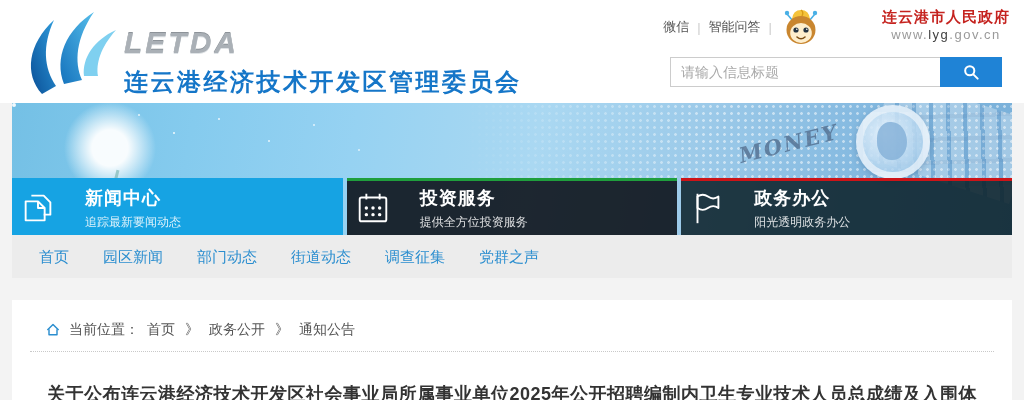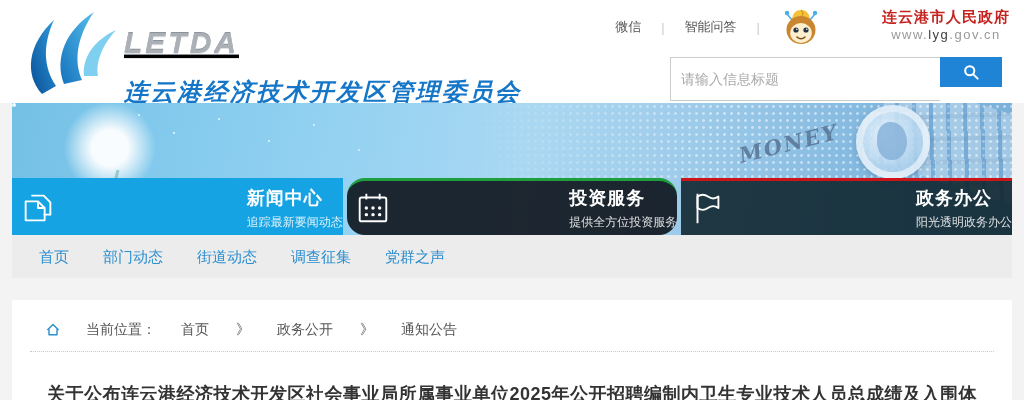--- a/index.html
+++ b/index.html
@@ -6,38 +6,38 @@
   html,body { width:1024px; height:400px; overflow:hidden;
     font-family:"Liberation Sans","DejaVu Sans",sans-serif; background:#f3f3f3; }
 
   
   .header { position:relative; width:1024px; height:103px; background:#fff; }
   .header-inner { position:relative; width:1000px; height:103px; margin:0 auto; }
 
   .logo { position:absolute; left:8px; top:6px; display:flex; align-items:flex-start; }
   .logo-swoosh { width:108px; height:92px; }
   .logo-text { padding-top:20px; margin-left:-4px; }
-  .logo-row1 { display:flex; align-items:flex-end; gap:8px;text-decoration:underline; }
+  .logo-row1 { display:flex; align-items:flex-end; gap:8px; }
   .logo-acronym { font-size:30px; font-weight:bold; letter-spacing:3px;
      color:#aab0b6; text-shadow:0 1px 0 #dfe3e6, 0 -1px 0 #8d9399; font-style:italic; }
   .logo-eng { font-size:8.5px; line-height:10px; color:#1d5fa8; font-weight:bold; letter-spacing:.2px; }
-  .logo-cn { margin-top:16px; font-size:24px; font-weight:bold; color:#1576c8; letter-spacing:2.5px;font-style:italic; }
+  .logo-cn { margin-top:6px; font-size:24px; font-weight:bold; color:#1576c8; letter-spacing:2.5px; }
 
   .toplinks { position:absolute; top:8px; right:190px; display:flex; align-items:center;
-     gap:20px; font-size:13px; color:#555; height:38px; }
+     gap:8px; font-size:13px; color:#555; height:38px; }
   .toplinks .sep { color:#ccc; }
   .toplink { cursor:pointer; }
   .mascot { width:42px; height:40px; display:inline-block; }
 
   .govlink { position:absolute; top:8px; right:2px; text-align:center; line-height:18px; }
   .gov-title { color:#c5231f; font-weight:bold; font-size:15px; letter-spacing:1px; }
   .gov-url { font-size:13px; letter-spacing:1.5px; color:#9a9a9a; }
   .gov-url .red { color:#404040; }
 
-  .searchbar { position:absolute; top:57px; right:10px; display:flex; width:332px; height:44px; }
+  .searchbar { position:absolute; top:57px; right:10px; display:flex; width:332px; height:30px; }
   .search-input { flex:1; border:1px solid #ccc; border-right:none; padding:0 10px;
      font-size:14px; color:#333; outline:none; }
   .search-input::placeholder { color:#a9a9a9; }
   .search-btn { width:62px; height:30px; background:#1f83d6; border:none; cursor:pointer;
      display:flex; align-items:center; justify-content:center; }
 
   
   .banner { position:relative; width:1000px; height:132px; margin:0 auto; overflow:hidden;
     background:
       radial-gradient(circle at 98px 45px, rgba(255,255,255,.95) 18px, rgba(255,255,255,.55) 30px, rgba(255,255,255,0) 46px),
@@ -63,36 +63,36 @@
     background:rgba(130,175,215,.8); border-radius:45% 55% 50% 50%; }
   .money { position:absolute; right:172px; top:28px; transform:rotate(-14deg);
     font-family:"DejaVu Serif","Liberation Serif",serif; font-style:italic; font-weight:bold;
     font-size:21px; letter-spacing:2px; color:rgba(82,110,142,.8); }
   .keys { position:absolute; right:-14px; top:-6px; width:150px; height:86px; transform:rotate(18deg);
     background:
       repeating-linear-gradient(70deg, rgba(255,255,255,.30) 0 13px, rgba(110,160,205,.38) 13px 17px),
       repeating-linear-gradient(-20deg, rgba(255,255,255,0) 0 19px, rgba(95,145,190,.32) 19px 23px); }
 
   .features { position:absolute; left:0; bottom:0; width:100%; height:57px; display:flex; gap:4px; }
-  .feature { flex:1; display:flex; align-items:center; justify-content:space-between; gap:20px;
+  .feature { flex:1; display:flex; align-items:center; justify-content:flex-start; gap:28px;
      cursor:pointer; color:#fff;padding-left:7px; }
   .feature .ft { font-size:18px; font-weight:bold; letter-spacing:1px; }
   .feature .fs { font-size:12px; color:rgba(255,255,255,.85); margin-top:4px; }
   .f1 { background:#16a3e3; border-top:3px solid #16a3e3; }
-  .f2 { background:rgba(9,14,20,.88); border-top:3px solid #1f9e3d;border-radius:18px; }
+  .f2 { background:rgba(9,14,20,.88); border-top:3px solid #1f9e3d; }
   .f3 { background:rgba(7,28,34,.84); border-top:3px solid #cd1418; }
 
   
   .nav { width:1000px; height:43px; margin:0 auto; background:#ececec;
      display:flex; align-items:center; padding-left:10px; }
   .nav-item { padding:0 17px; font-size:15px; color:#2b8ecf; cursor:pointer; line-height:43px; }
 
   
   .panel { width:1000px; margin:22px auto 0; background:#fff; min-height:130px; }
-  .crumb-row { display:flex; align-items:center; gap:25px; padding:21px 18px 12px 33px; }
+  .crumb-row { display:flex; align-items:center; gap:8px; padding:21px 18px 12px 33px; }
   .crumb-row, .crumb-row span { font-size:14px; color:#555; }
   .crumb-link { cursor:pointer; }
   .crumb-sep { color:#777; margin:0 2px; }
   .dotline { margin:0 18px; border-bottom:1px dotted #c9c9c9; }
   .article-title { margin-top:30px; text-align:center; font-size:18px; font-weight:bold;
      color:#333; letter-spacing:.5px; white-space:nowrap; }
 
   svg { display:block; }
 </style>
 </head>
@@ -218,20 +218,21 @@
         <div class="ft">政务办公</div>
         <div class="fs">阳光透明政务办公</div>
       </div>
     </div>
 
   </div>
 </div>
 
 <div class="nav">
   <span class="nav-item">首页</span>
+  <span class="nav-item">园区新闻</span>
   <span class="nav-item">部门动态</span>
   <span class="nav-item">街道动态</span>
   <span class="nav-item">调查征集</span>
   <span class="nav-item">党群之声</span>
 </div>
 
 <div class="panel">
   <div class="crumb-row">
     <svg viewBox="0 0 20 20" width="16" height="16" fill="none" stroke="#2b8ecf" stroke-width="1.8" stroke-linejoin="round">
       <path d="M3 10 L10 3 L17 10"></path>

